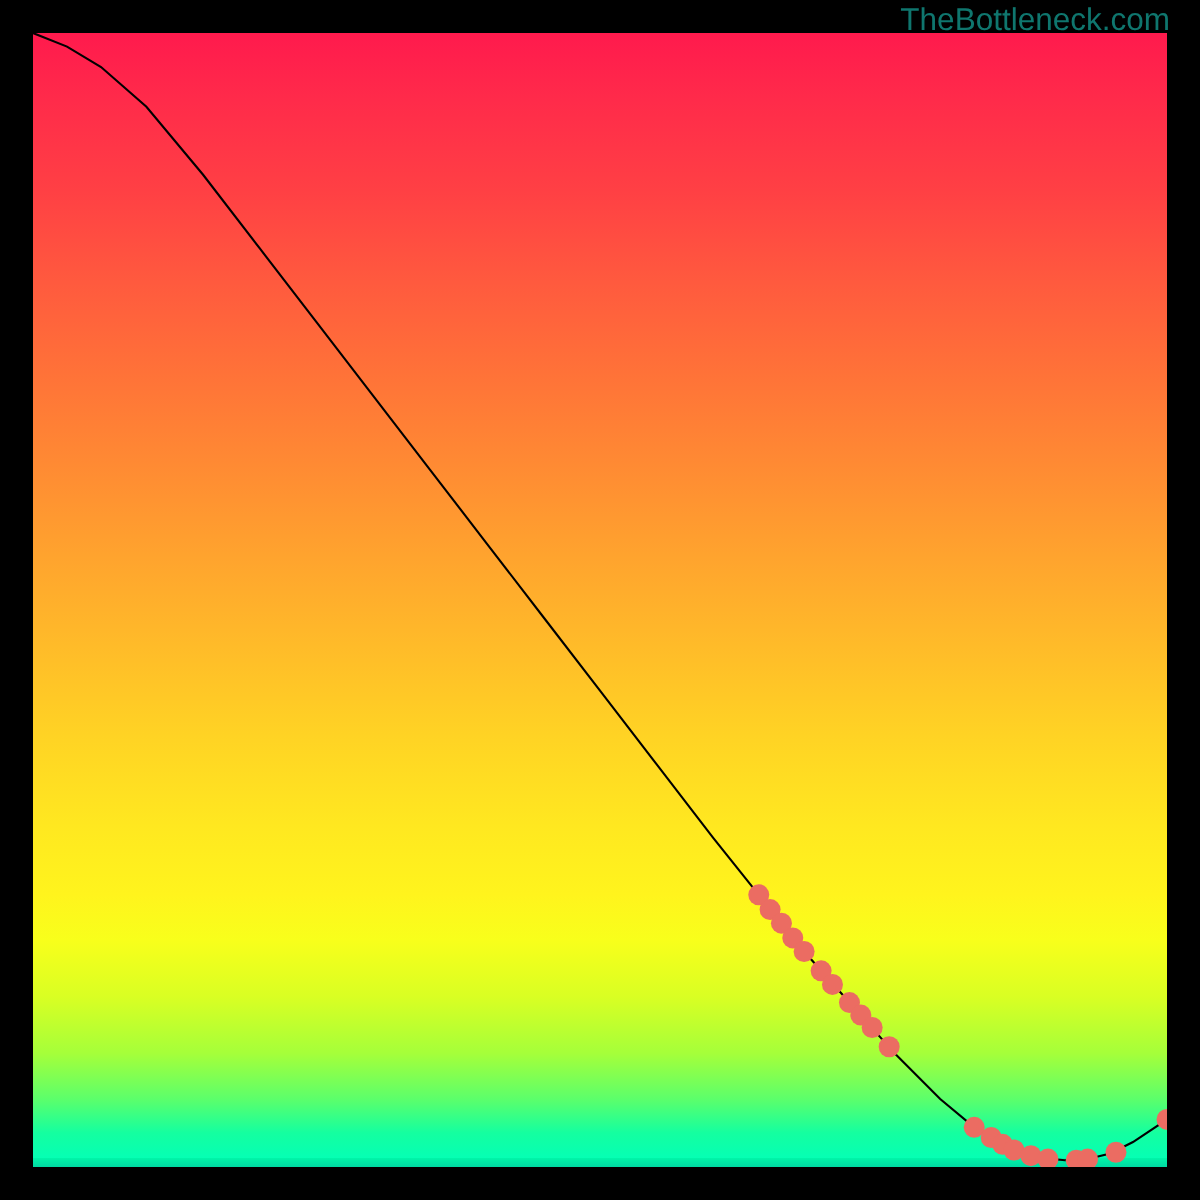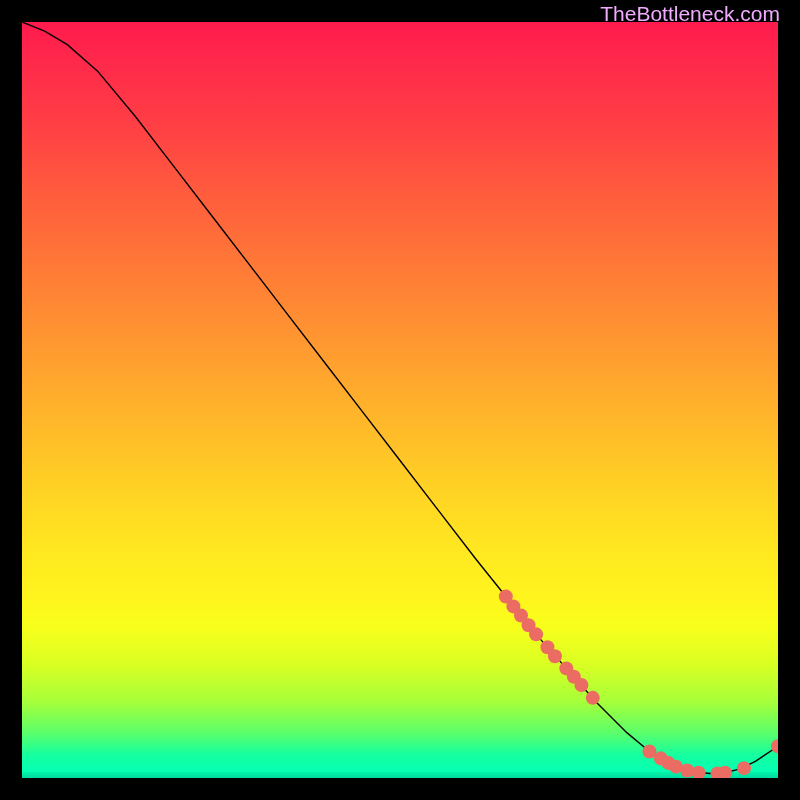--- a/index.html
+++ b/index.html
@@ -8,21 +8,21 @@
     height: 800px;
     background: #000;
     position: relative;
     font-family: Arial, Helvetica, sans-serif;
     overflow: hidden;
   }
   .watermark {
     position: absolute;
     top: 2px;
     right: 20px;
-    color: #f0abfc;
+    color: #0f766e;
     font-size: 21px;
     font-weight: 500;
     z-index: 50;
   }
   .plot-area {
     position: absolute;
     left: 22px;
     top: 22px;
     width: 756px;
     height: 756px;

